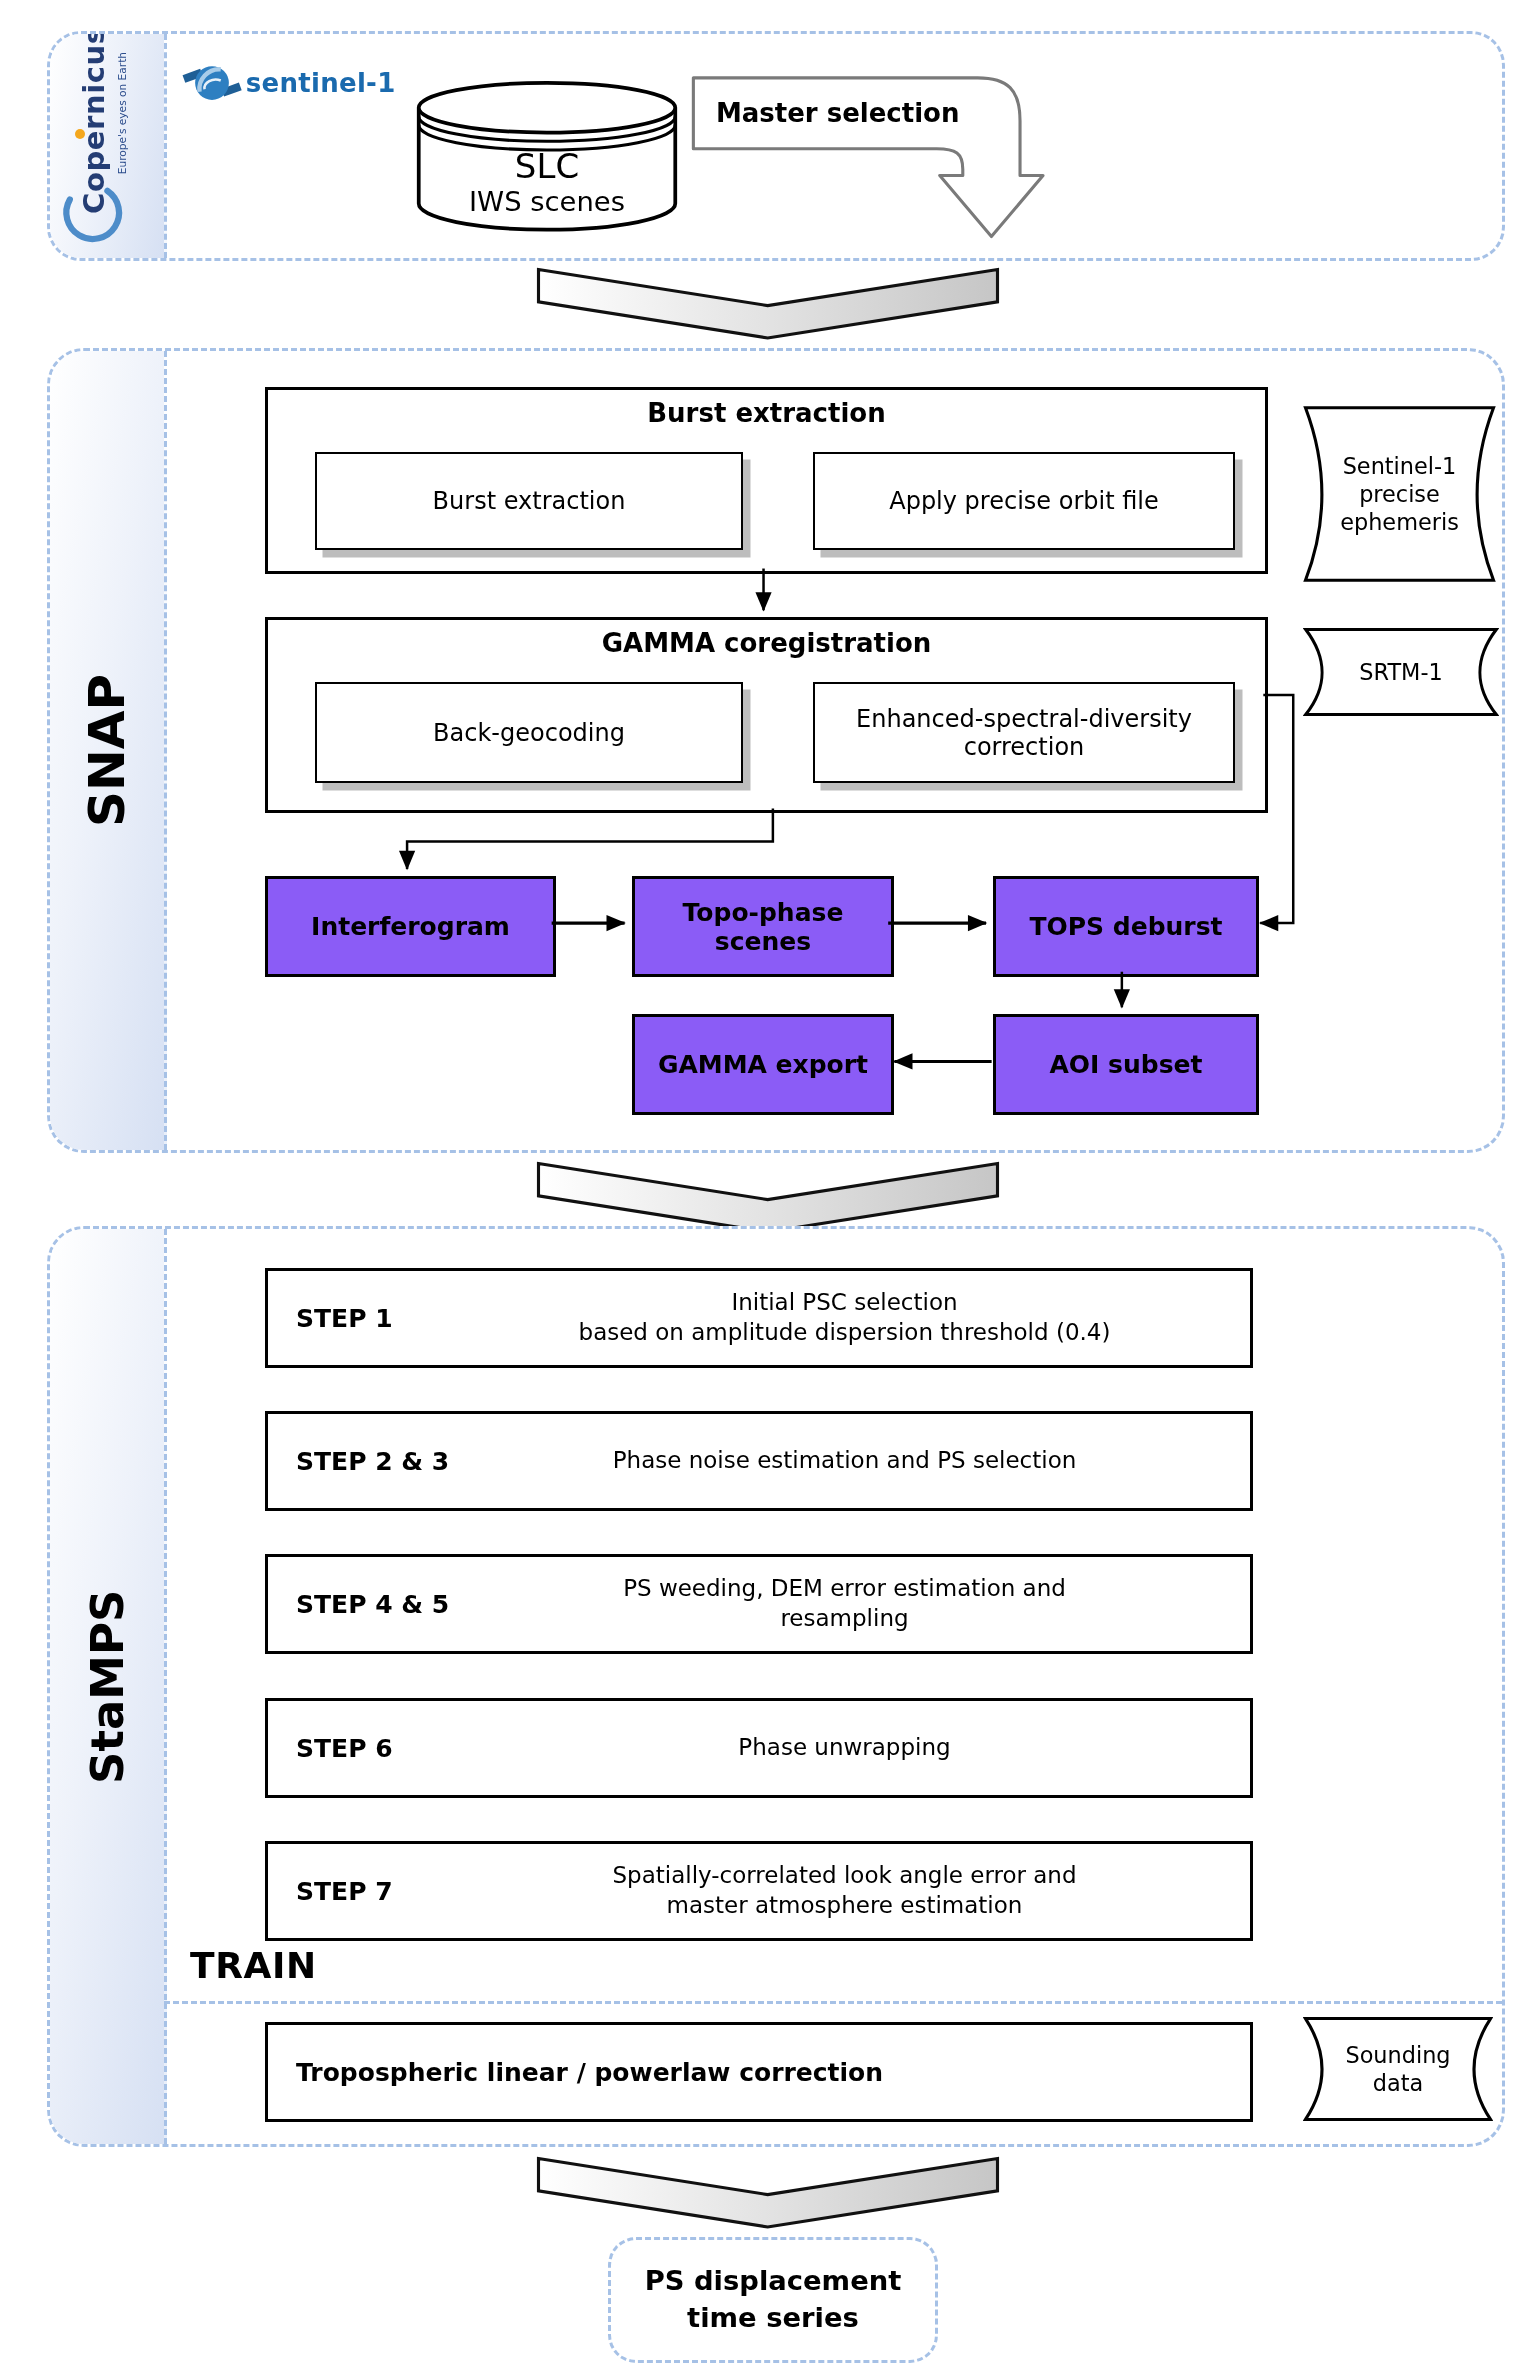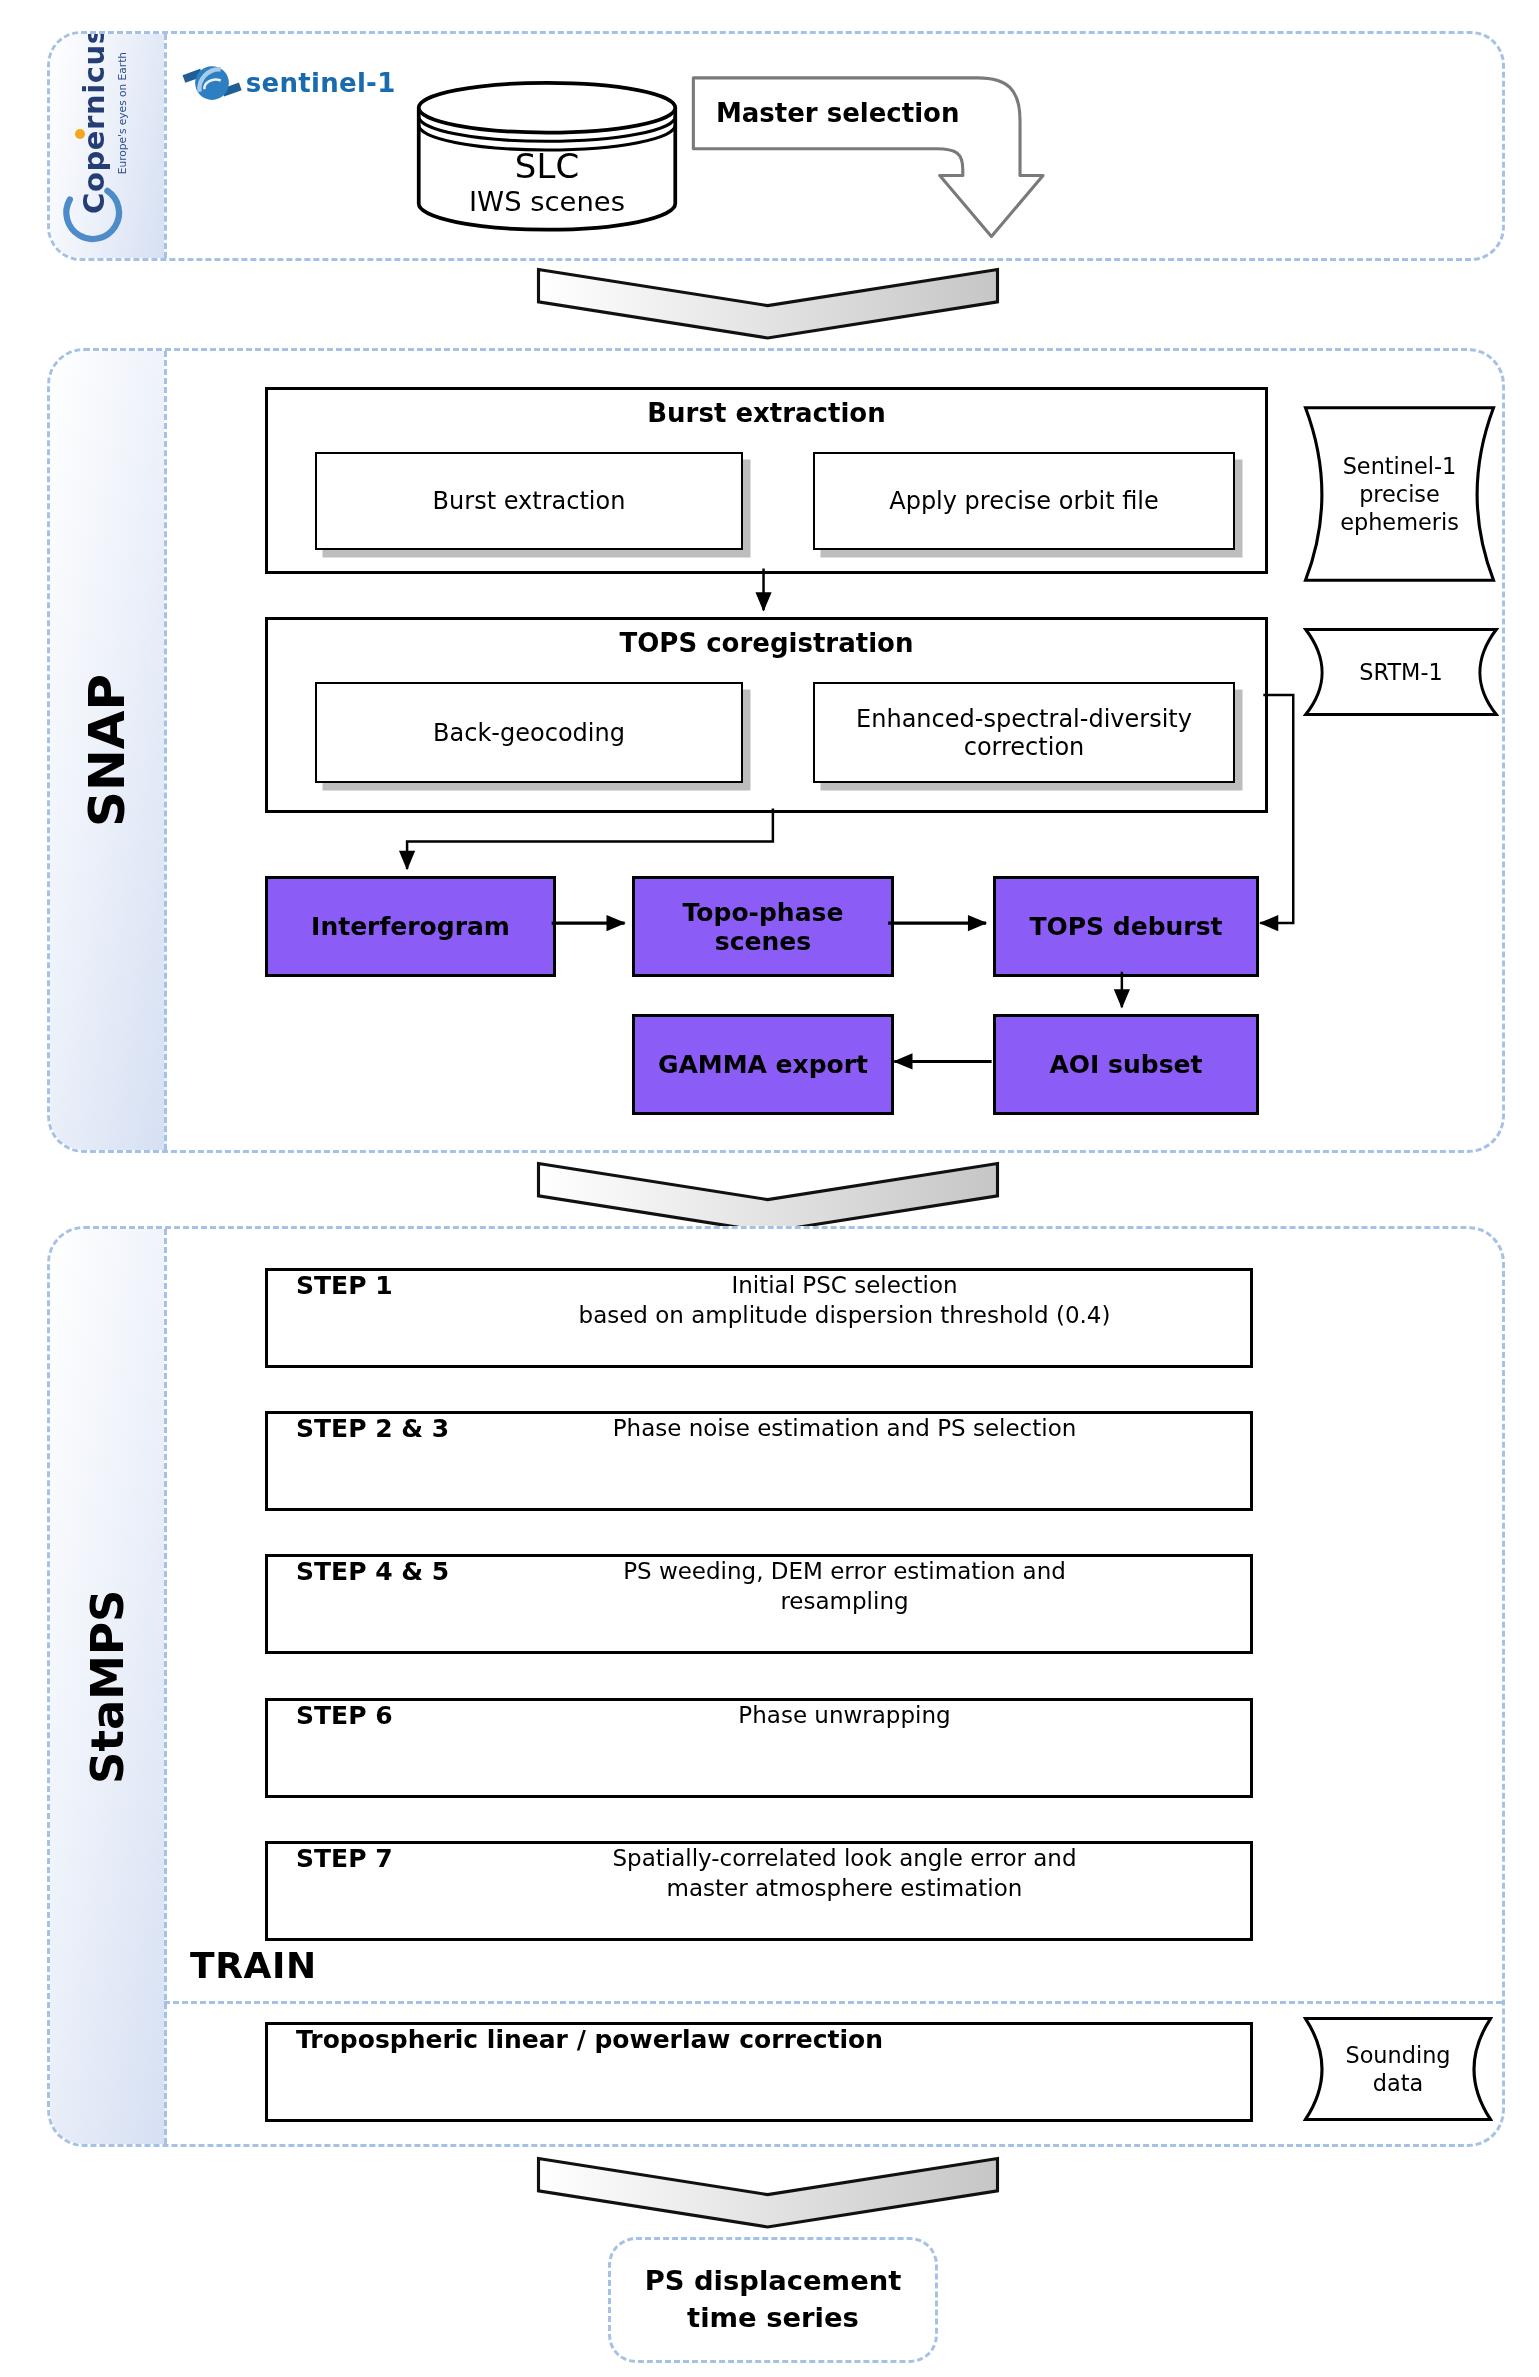--- a/index.html
+++ b/index.html
@@ -10,21 +10,21 @@
               background:linear-gradient(100deg,#ffffff 0%,#eef2fa 45%,#d6e0f3 100%);
               border-right:3.1px dashed #a6c1e6;}
   .v-label{position:absolute;left:0;top:0;bottom:0;width:114px;display:flex;align-items:center;justify-content:center;
            writing-mode:vertical-rl;transform:rotate(180deg);font-weight:bold;color:#000;}
   .groupbox{position:absolute;border:3.1px solid #000;background:#fff;}
   .group-title{position:absolute;left:0;right:0;top:7.5px;text-align:center;font-weight:bold;font-size:26px;}
   .innerbox{position:absolute;border:2.5px solid #000;background:#fff;box-shadow:7.5px 7.5px 0 #bdbdbd;
             display:flex;align-items:center;justify-content:center;font-size:24px;text-align:center;}
   .flowbox{position:absolute;border:3.1px solid #000;background:#8b5cf6;display:flex;align-items:center;justify-content:center;
            font-weight:bold;font-size:25px;text-align:center;}
-  .stepbox{position:absolute;border:3.1px solid #000;background:#fff;display:flex;}
+  .stepbox{position:absolute;border:3.1px solid #000;background:#fff;display:flex;align-items:center;}
   .step-label{width:165px;padding-left:28px;font-weight:bold;font-size:25px;flex-shrink:0;}
   .step-text{flex:1;text-align:center;font-size:23px;line-height:1.3;padding-right:22px;}
   .docshape{position:absolute;}
   .docshape svg{position:absolute;left:0;top:0;}
   .docshape .doc-label{position:absolute;left:6%;right:6%;top:0;bottom:0;display:flex;align-items:center;justify-content:center;
                        text-align:center;font-size:22.4px;line-height:1.25;}
   .ml{white-space:pre-line;}
   .chevron{position:absolute;width:464px;height:76px;}
   .arrow-layer{position:absolute;left:0;top:0;pointer-events:none;}
   #train-label{position:absolute;font-weight:bold;font-size:36px;letter-spacing:0.6px;}
@@ -108,21 +108,21 @@
     <div class="side-strip"></div>
     <div class="v-label" style="font-size:50px;">SNAP</div>
 
     <div class="groupbox" style="left:215px;top:36px;width:997px;height:181px;">
       <div class="group-title">Burst extraction</div>
       <div class="innerbox" style="left:47px;top:62px;width:424px;height:94px;">Burst extraction</div>
       <div class="innerbox" style="left:545px;top:62px;width:418px;height:94px;">Apply precise orbit file</div>
     </div>
 
     <div class="groupbox" style="left:215px;top:266px;width:997px;height:190px;">
-      <div class="group-title">TOPS coregistration</div>
+      <div class="group-title">GAMMA coregistration</div>
       <div class="innerbox" style="left:47px;top:62px;width:424px;height:97px;">Back-geocoding</div>
       <div class="innerbox ml" style="left:545px;top:62px;width:418px;height:97px;">Enhanced-spectral-diversity
 correction</div>
     </div>
 
     <div class="flowbox" style="left:215px;top:525px;width:285px;height:95px;">Interferogram</div>
     <div class="flowbox ml" style="left:582px;top:525px;width:256px;height:95px;">Topo-phase
 scenes</div>
     <div class="flowbox" style="left:943px;top:525px;width:260px;height:95px;">TOPS deburst</div>
     <div class="flowbox" style="left:582px;top:663px;width:256px;height:95px;">GAMMA export</div>

